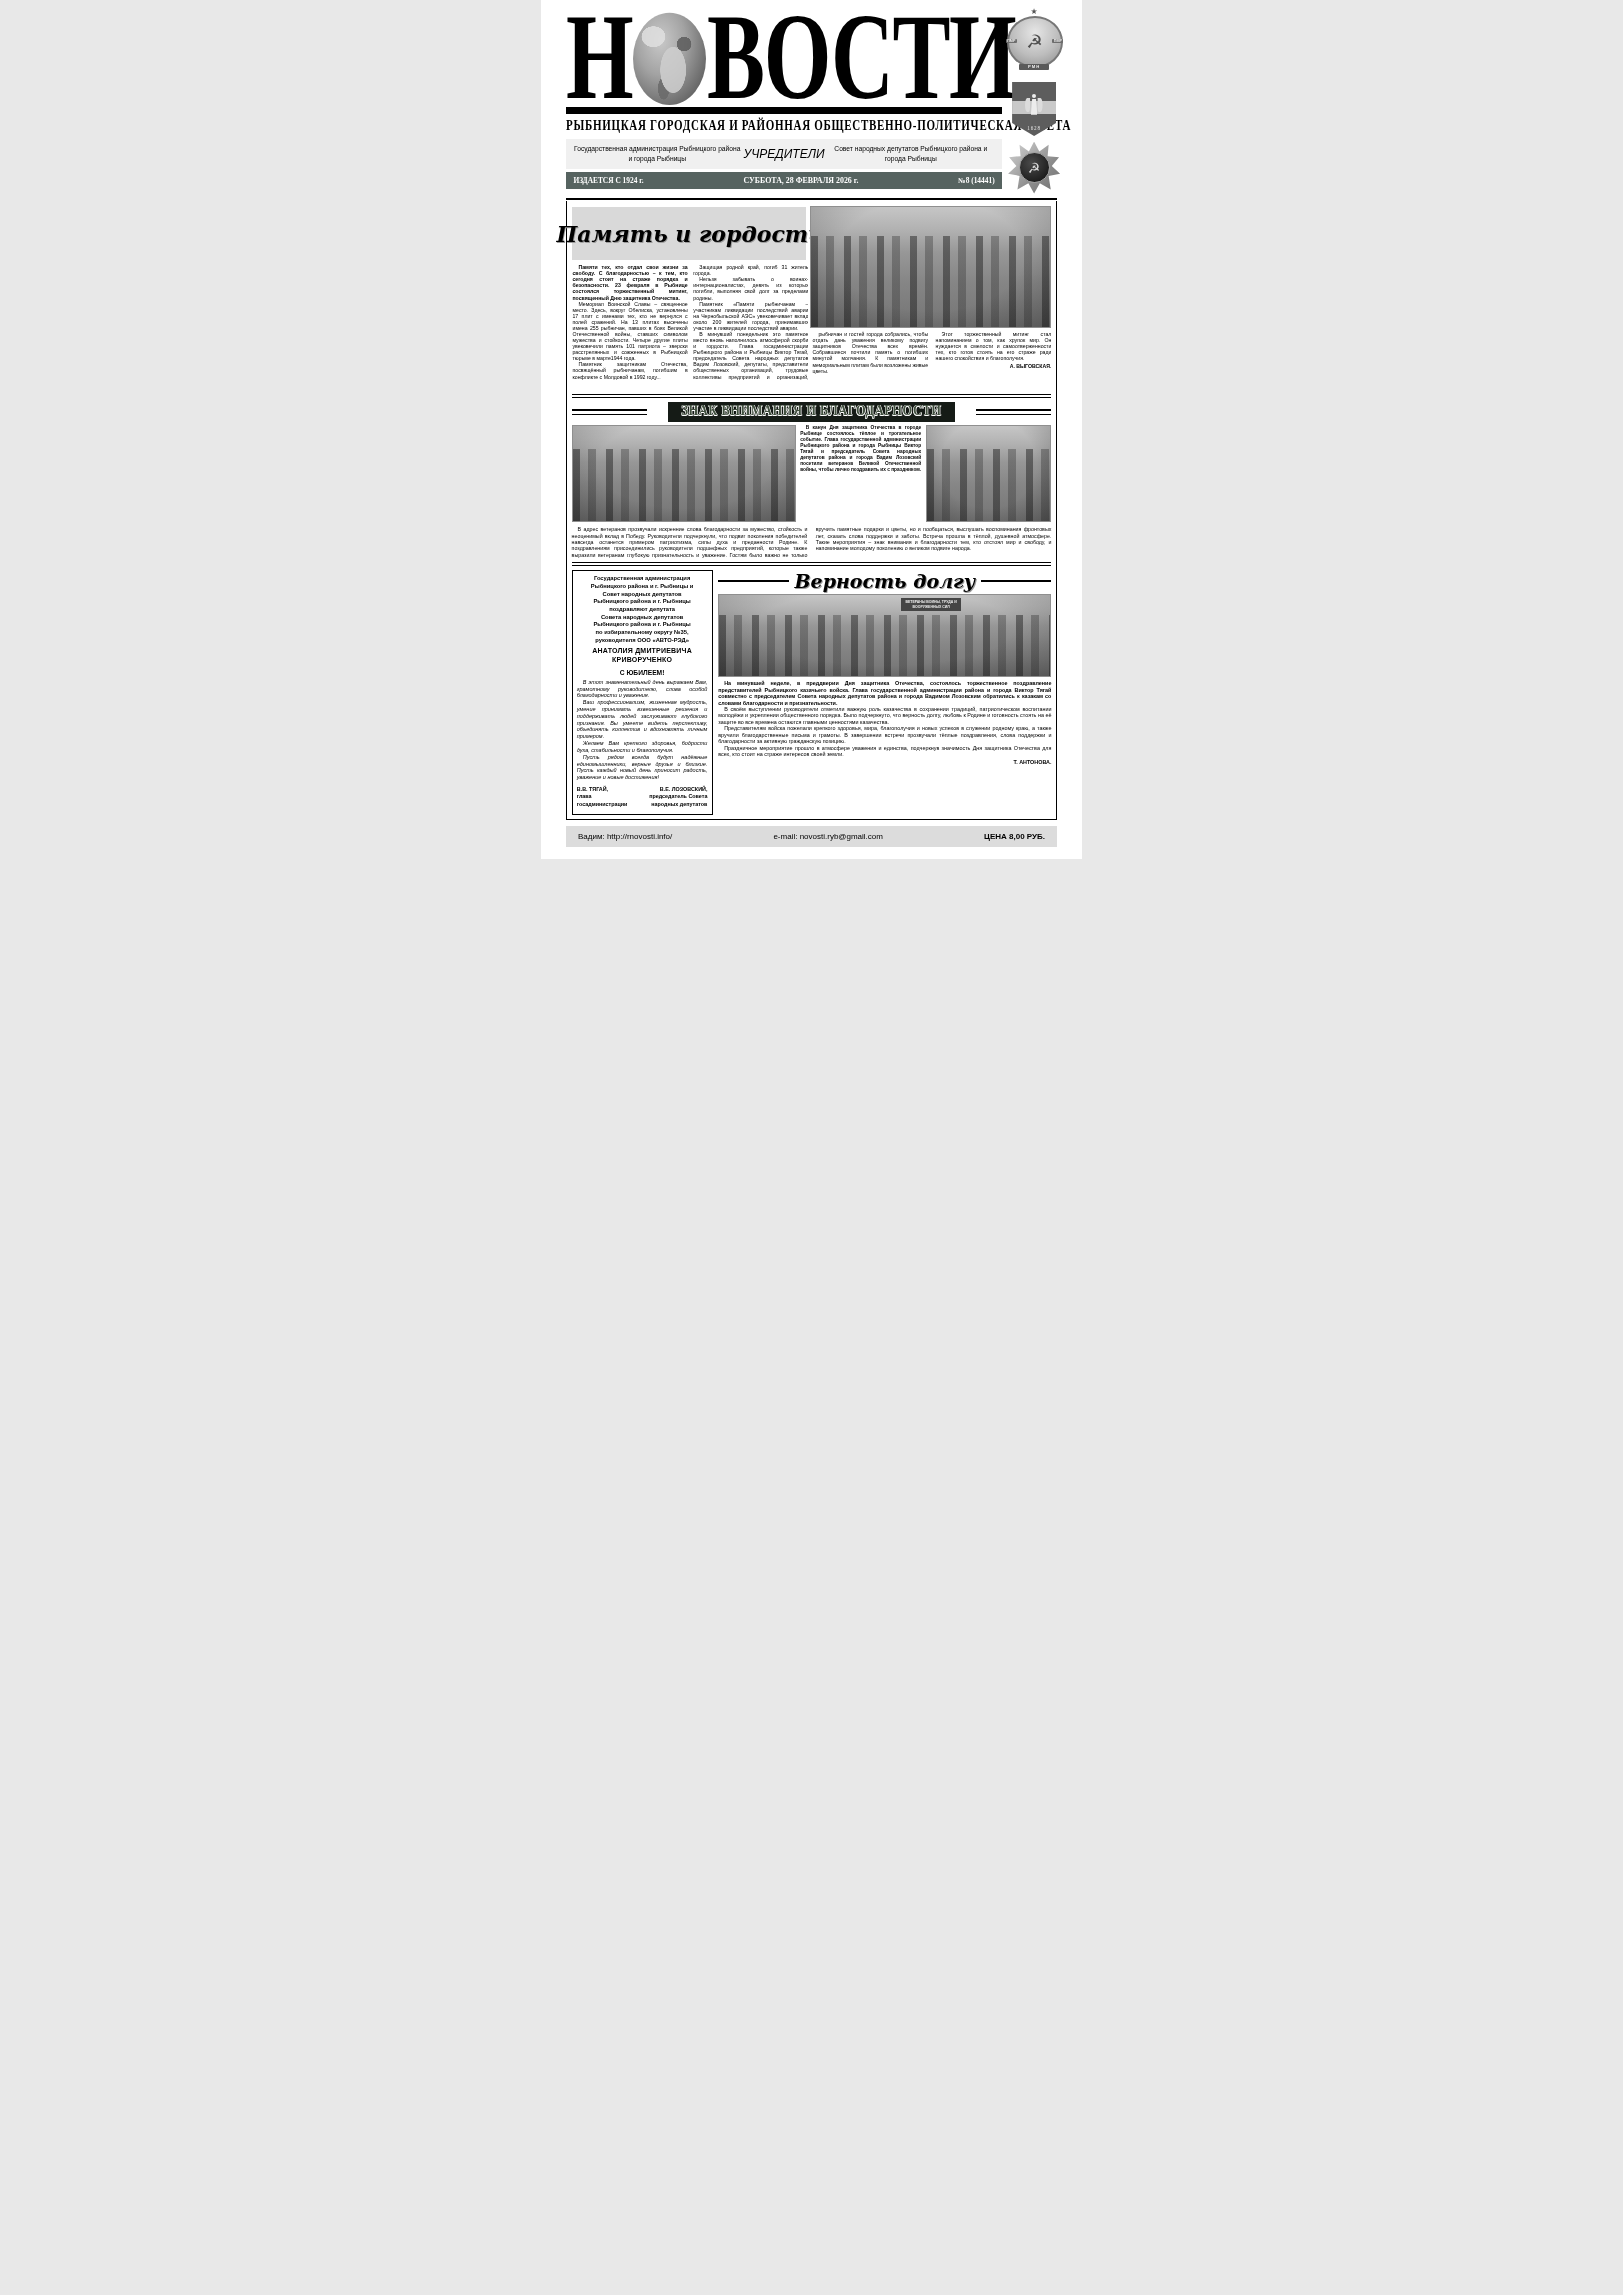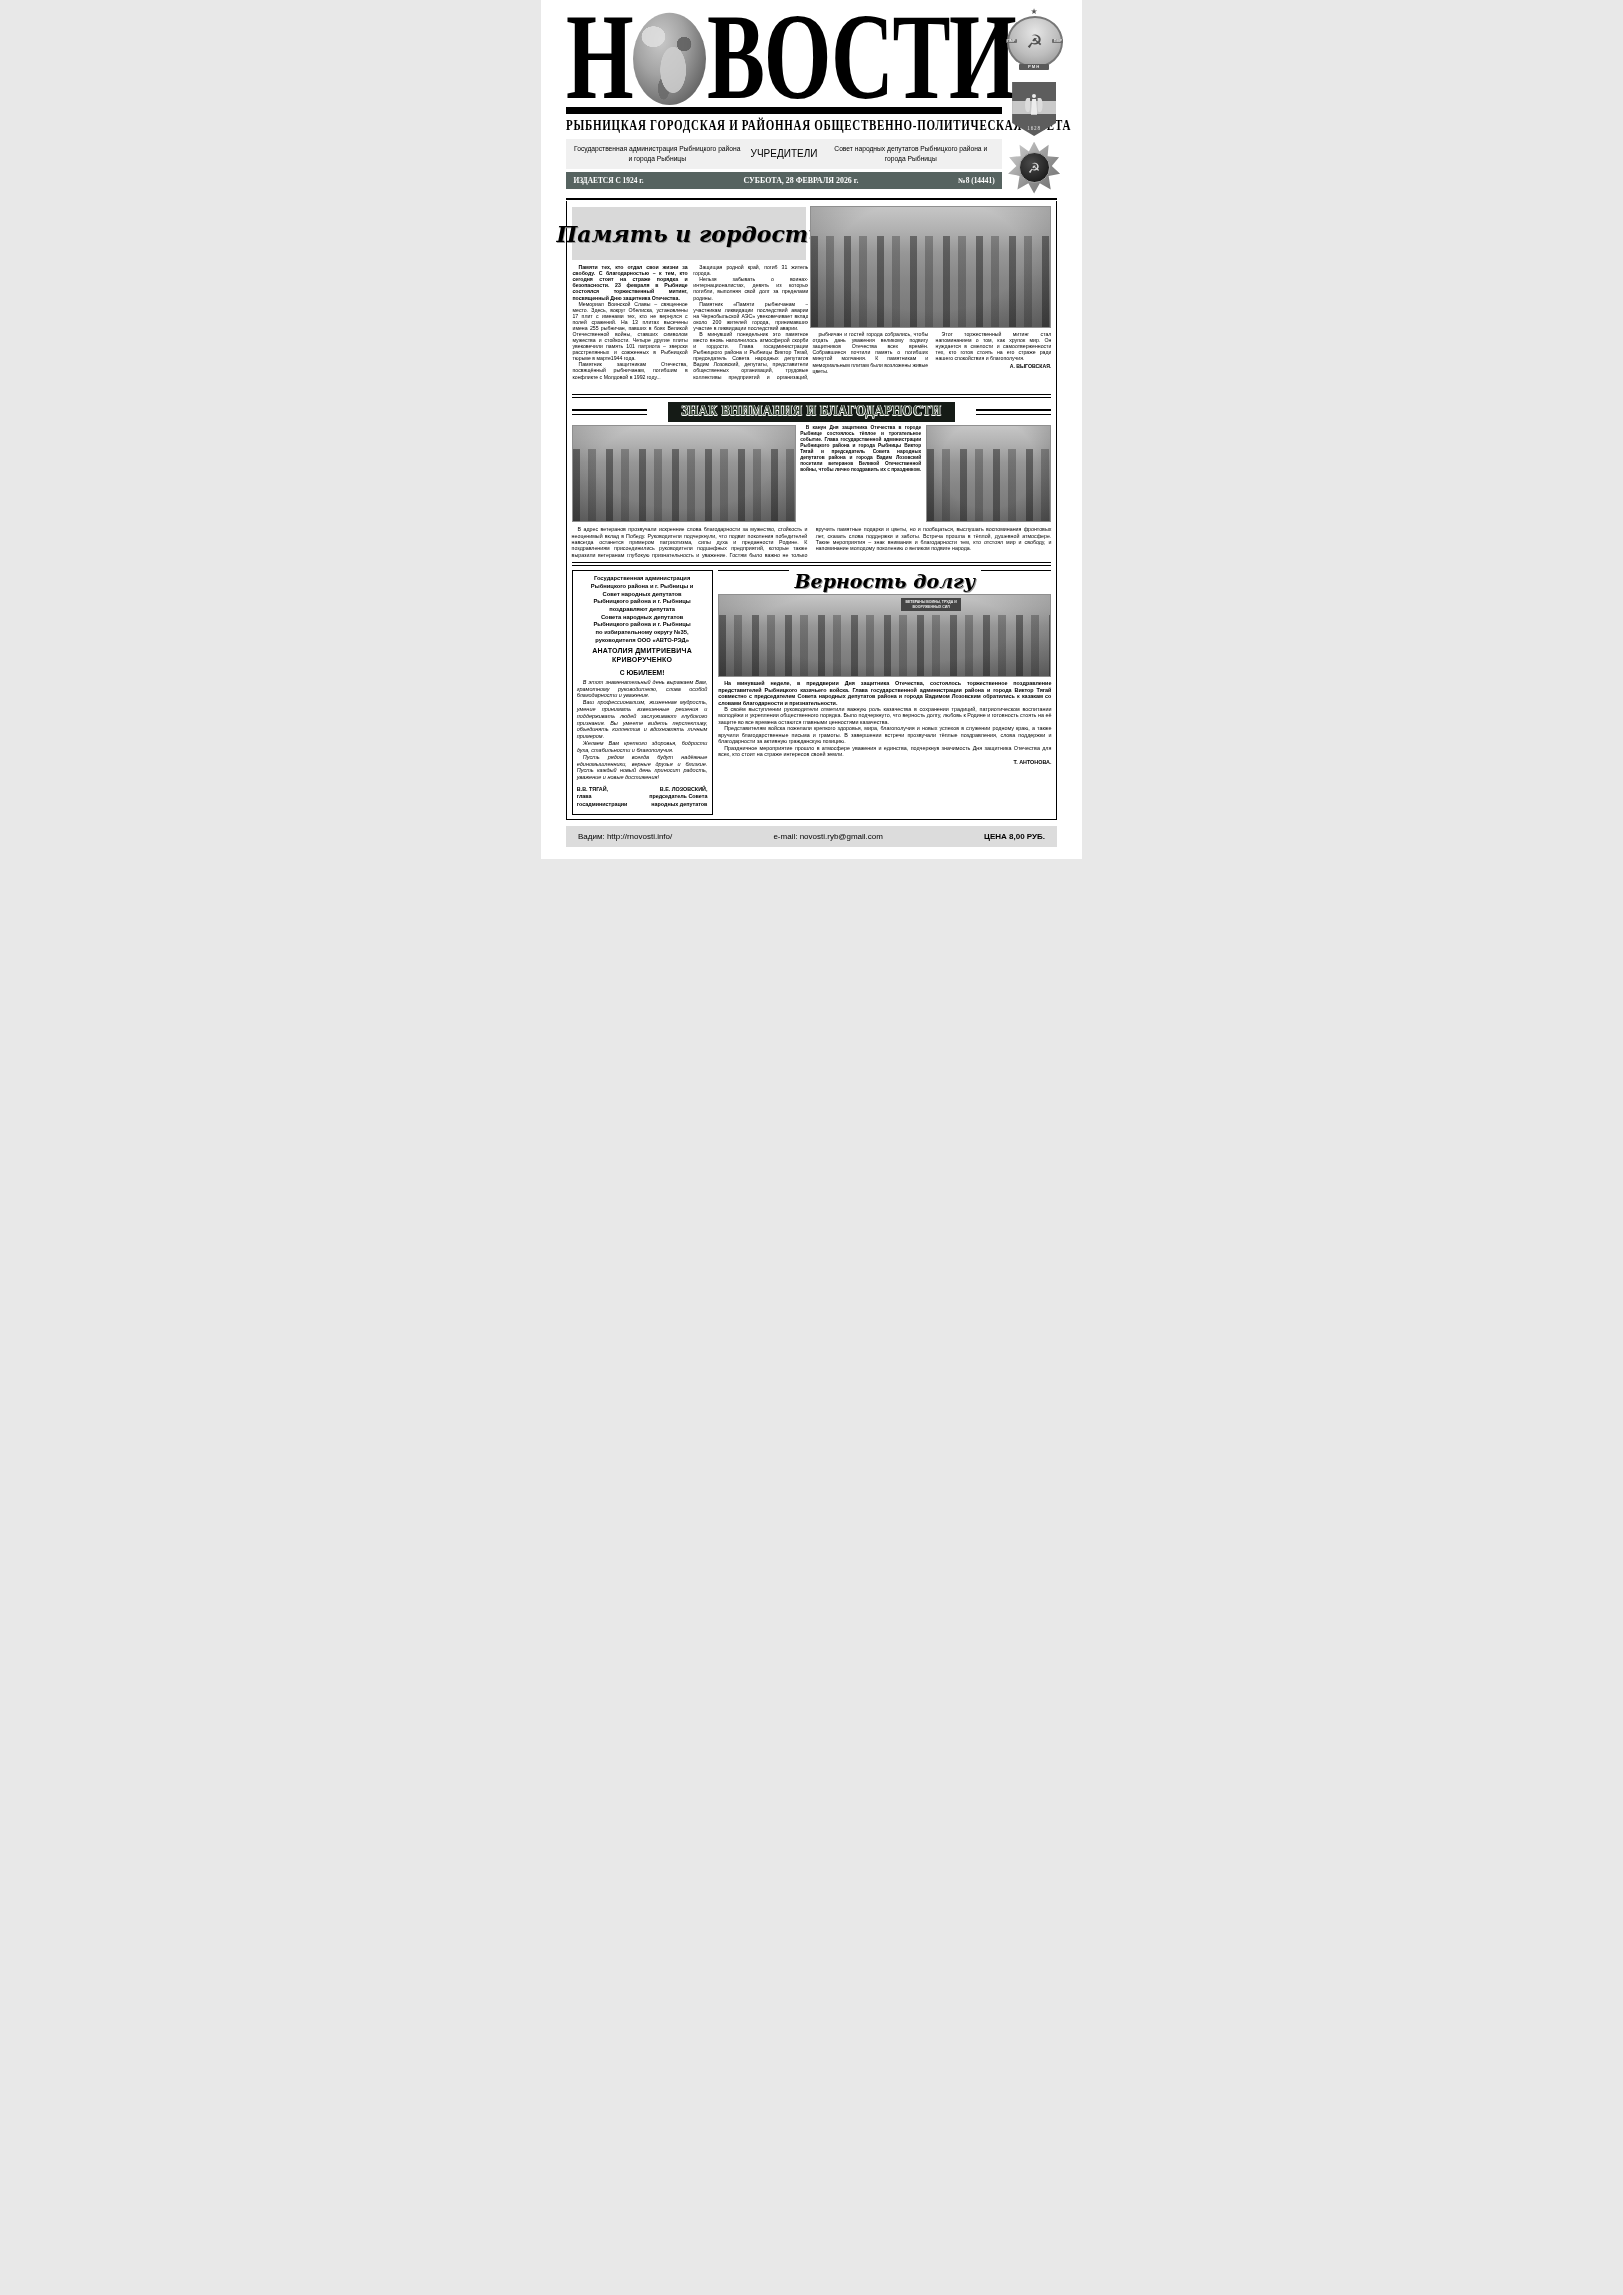--- a/index.html
+++ b/index.html
@@ -22,21 +22,21 @@
                 radial-gradient(ellipse 23px 29px at 55% 62%,#cfcfcf 55%,transparent 57%),
                 radial-gradient(ellipse 12px 8.3px at 70% 34%,#5c5c5c 60%,transparent 62%),
                 radial-gradient(ellipse 10.2px 14px at 42% 82%,#6a6a6a 55%,transparent 57%);}
   .mast-rule{height:7px;background:#000;margin-top:2.8px;}
   .subtitle-wrap{height:18.5px;overflow:visible;margin-top:2.3px;}
   .subtitle{font-family:"Liberation Serif",serif;font-weight:bold;font-size:11px;white-space:nowrap;
      letter-spacing:0.7px;transform:scaleY(1.3);transform-origin:top left;}
   .founders{display:flex;align-items:center;background:#f0f0f0;padding:4.2px 5.6px;margin-top:4.2px;
      text-align:center;font-size:6.7px;line-height:1.55;}
   .f-side{flex:1.25;}
-  .f-center{flex:.6;font-size:10px;}
+  .f-center{flex:.6;font-size:12px;font-style:italic;}
   .datebar{display:flex;justify-content:space-between;align-items:center;background:#566360;color:#fff;
      font-family:"Liberation Serif",serif;font-weight:bold;font-size:7.4px;padding:3.7px 7.4px;margin-top:3.7px;}
   .datebar .d-center{font-size:7.9px;}
 
   
   .emblems{width:62px;margin-left:4.6px;display:flex;flex-direction:column;align-items:center;gap:5.6px;padding-top:2.8px;}
   .emb-state{width:55px;height:68px;position:relative;text-align:center;}
   .emb-star{font-size:7.9px;line-height:1;color:#555;}
   .emb-wreath{width:52px;height:48px;margin:0 auto;border-radius:50%;border:2.3px double #777;position:relative;
      background:radial-gradient(circle at 50% 30%,#e6e6e6,#bdbdbd 55%,#8b8b8b);display:flex;align-items:center;justify-content:center;}
@@ -112,21 +112,21 @@
   .jub{width:141px;flex-shrink:0;border:1.4px solid #000;padding:4.6px 4.2px;box-sizing:border-box;}
   .jub-head div{font-weight:bold;text-align:center;font-size:5.8px;line-height:1.32;}
   .jub-name div{font-weight:bold;text-align:center;font-size:7px;letter-spacing:0.2px;line-height:1.25;}
   .jub-name{margin-top:3.2px;}
   .jub-greet{font-weight:bold;text-align:center;font-size:6.7px;margin:3.7px 0 3.2px;}
   .jub-body{font-style:italic;font-size:5.5px;line-height:1.24;text-align:justify;}
   .jub-body p{margin:0;text-indent:6px;}
   .jub-sigs{display:flex;justify-content:space-between;font-weight:bold;font-size:5.4px;line-height:1.45;margin-top:4.6px;}
   .jub-sigs .right{text-align:right;}
   .duty{flex:1;display:flex;flex-direction:column;min-width:0;}
-  .duty-head{display:flex;align-items:flex-start;gap:5.6px;}
+  .duty-head{display:flex;align-items:center;gap:5.6px;}
   .duty-line{flex:1;height:1.4px;background:#000;}
   .duty-head .script-title{font-size:19px;}
   .duty-photo{height:81px;margin-top:2.3px;}
   .duty-banner{position:absolute;top:3.2px;left:55%;width:55px;background:#454545;color:#eee;
      font-size:3.5px;font-weight:bold;text-align:center;padding:1.9px 2.3px;line-height:1.3;z-index:2;}
   .duty-text{margin-top:3.2px;font-size:5.4px;line-height:1.19;text-align:justify;}
   .duty-text p{margin:0;text-indent:6px;}
 
   
   .footbar{margin:5.6px 25px 0;background:#dcdcdc;display:flex;align-items:center;justify-content:space-between;

